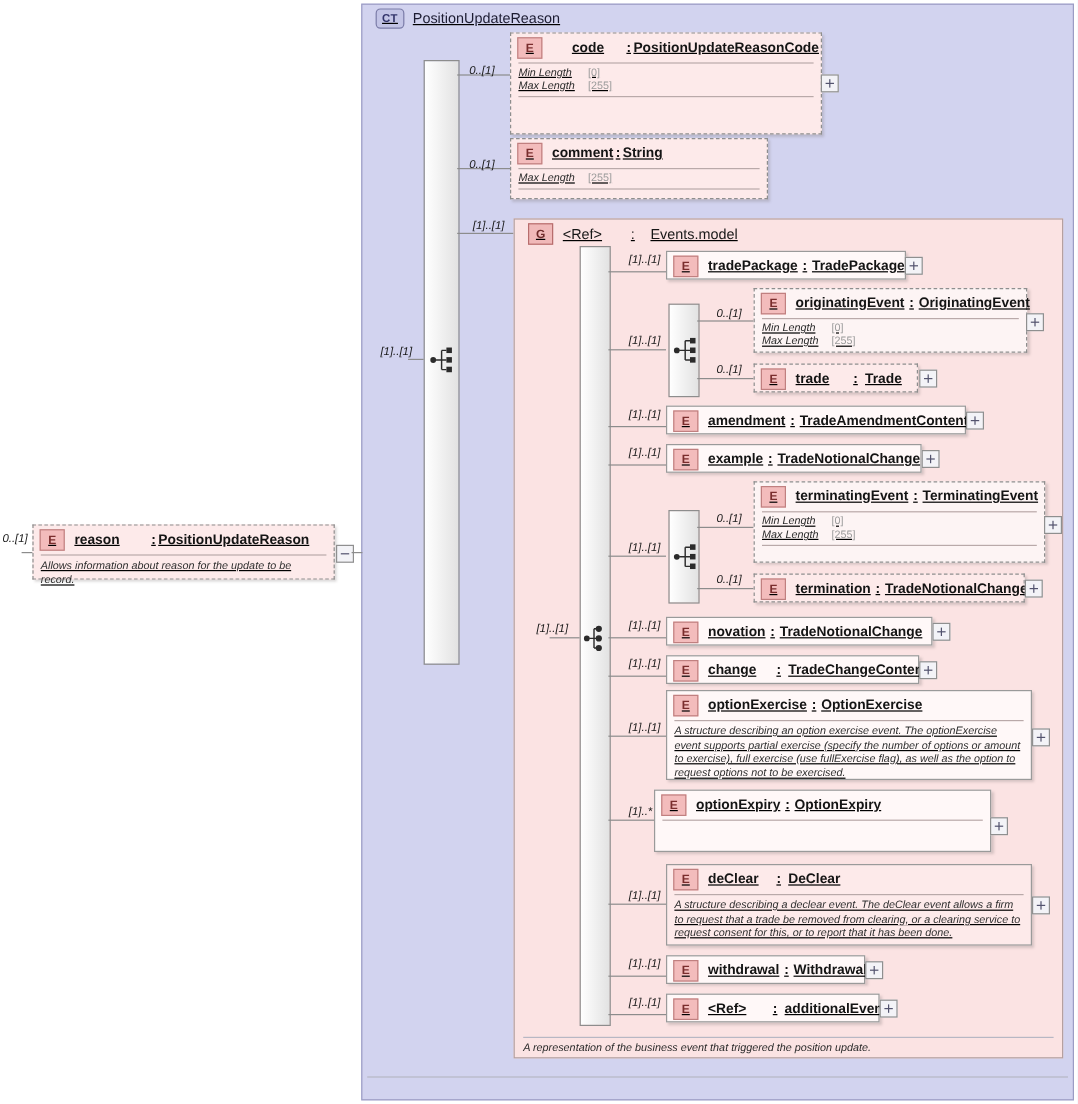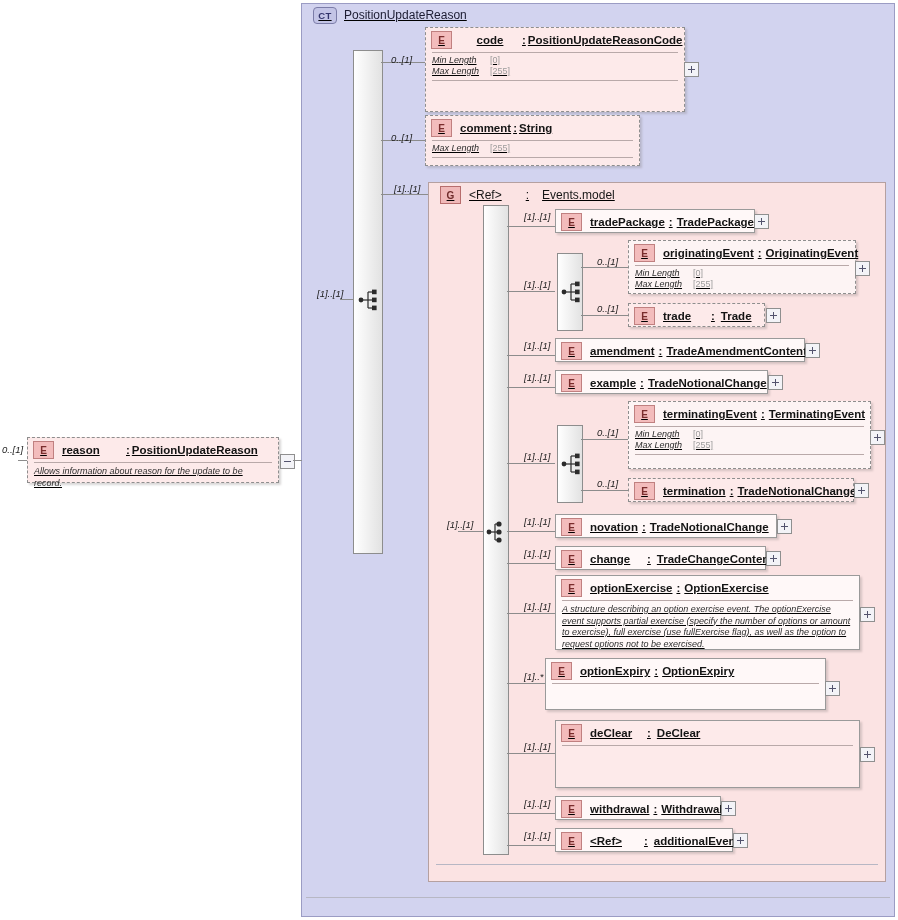--- a/index.html
+++ b/index.html
@@ -225,20 +225,21 @@
   <div class="abs grp-panel" style="left:428px;top:182px;width:458px;height:700px;"></div>
 
   <div class="abs grp-header" style="left:434px;top:186px;width:260px;height:18px;">
     <span class="g-badge">G</span>
     <span class="grp-title nm">&lt;Ref&gt;</span>
     <span class="grp-title" style="padding-left:16px;">:</span>
     <span class="grp-title nm" style="padding-left:5px;">Events.model</span>
   </div>
 
   <div class="docline" style="left:436px;top:864px;width:442px;"></div>
+  <div class="docstrip" style="left:436px;top:867px;">A representation of the business event that triggered the position update.</div>
 
   <div class="seqbar" style="left:483px;top:205px;width:24px;height:648px;"></div>
   <div class="hline" style="left:458px;top:531px;width:25px;"></div>
   <div class="card" style="left:447px;top:519px;">[1]..[1]</div>
 
   <svg class="comp" style="left:486px;top:520px;" width="20" height="24" viewBox="0 0 20 24">
     <circle cx="3" cy="12" r="2.4" fill="#2b2b2b"></circle>
     <line x1="5" y1="12" x2="9" y2="12" stroke="#2b2b2b" stroke-width="1.2"></line>
     <line x1="9" y1="4" x2="9" y2="20" stroke="#2b2b2b" stroke-width="1.2"></line>
     <line x1="9" y1="4" x2="11" y2="4" stroke="#2b2b2b" stroke-width="1.2"></line>
@@ -476,20 +477,21 @@
 
   <div class="card" style="left:524px;top:741px;">[1]..[1]</div>
   <div class="abs node solid plain" style="left:555px;top:720px;width:305px;height:68px;">
     <div class="node-head">
       <span class="e-badge">E</span>
       <span class="nname namecol" style="min-width:55px;">deClear</span>
       <span class="nsep">:</span>
       <span class="ntype" style="padding-left:4px;">DeClear</span>
     </div>
     <div class="node-sep"></div>
+    <div class="annot">A structure describing a declear event. The deClear event allows a firm to request that a trade be removed from clearing, or a clearing service to request consent for this, or to report that it has been done.</div>
   </div>
   <div class="expander" style="left:860px;top:747px;">
     <span class="bar-h"></span>
     <span class="bar-v"></span>
   </div>
 
   <div class="card" style="left:524px;top:798px;">[1]..[1]</div>
   <div class="abs node solid white" style="left:555px;top:796px;width:166px;height:24px;">
     <div class="node-head">
       <span class="e-badge">E</span>

